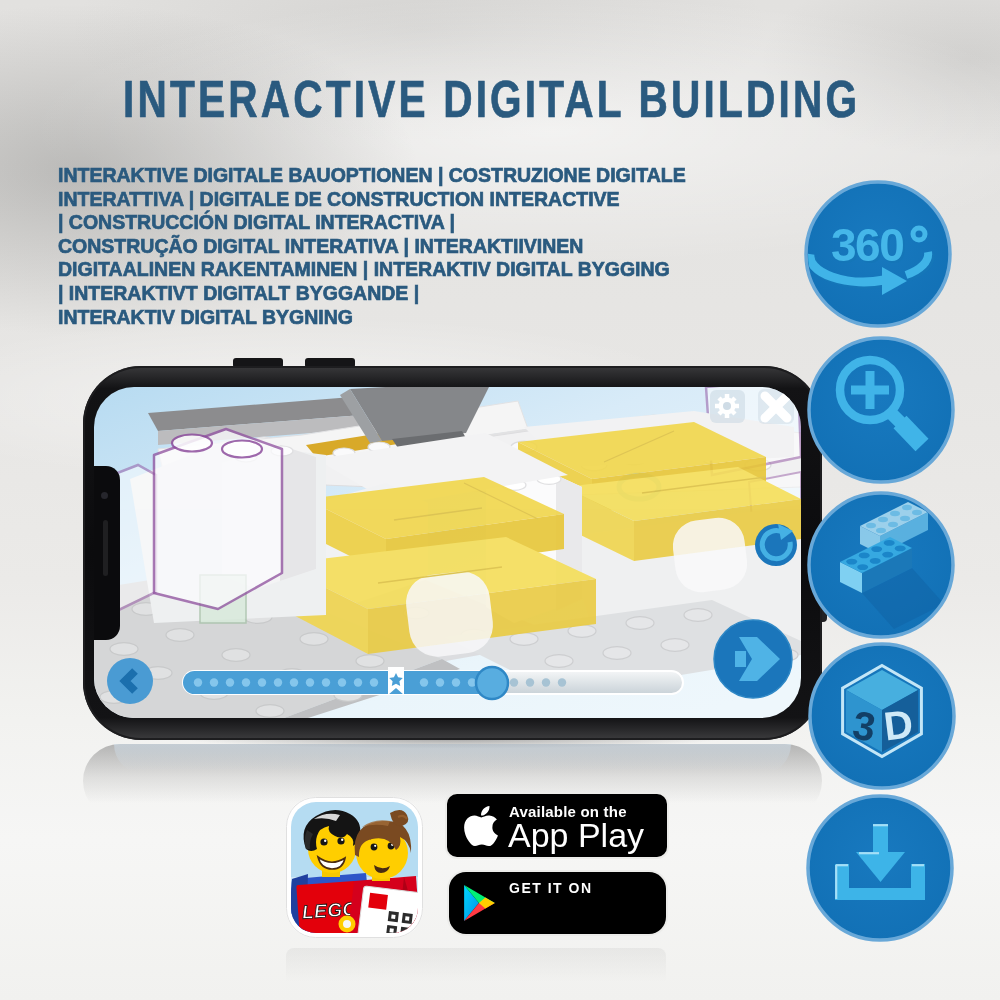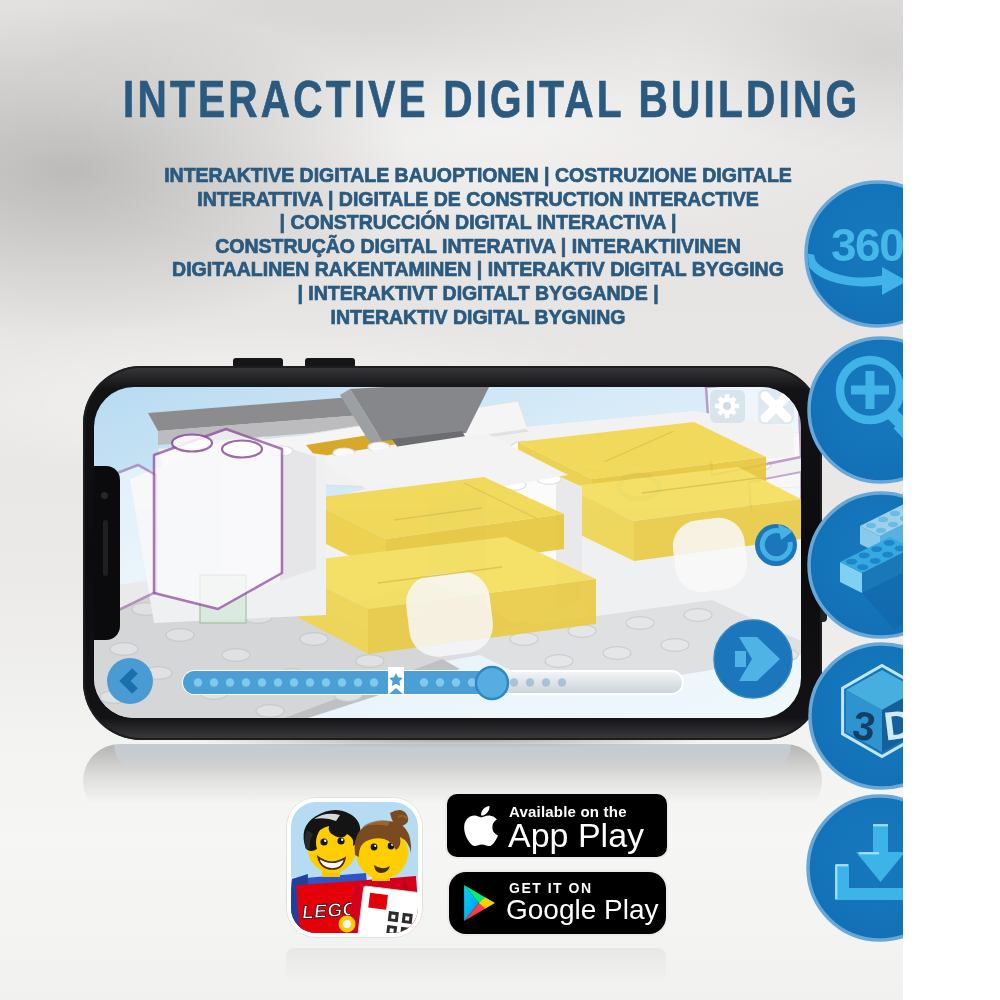--- a/index.html
+++ b/index.html
@@ -1,35 +1,35 @@
 <!DOCTYPE html>
 <html><head>
 <meta charset="utf-8">
 <style>
   html,body{margin:0;padding:0;}
   body{width:1000px;height:1000px;overflow:hidden;font-family:"Liberation Sans",sans-serif;}
-  #page{position:absolute;left:0;top:0;width:903px;height:1000px;overflow:hidden;
+  #page{position:absolute;left:0;top:0;width:1000px;height:1000px;overflow:hidden;
     background:
       radial-gradient(ellipse 470px 230px at 8% 17%, rgba(105,105,103,0.34), rgba(105,105,103,0) 72%),
       radial-gradient(ellipse 700px 180px at 55% 13%, rgba(255,255,255,0.55), rgba(255,255,255,0) 75%),
       radial-gradient(ellipse 500px 160px at 42% 3%, rgba(140,140,138,0.16), rgba(140,140,138,0) 70%),
       radial-gradient(ellipse 300px 140px at 97% 6%, rgba(130,130,128,0.18), rgba(130,130,128,0) 70%),
       radial-gradient(ellipse 600px 120px at 30% 40%, rgba(255,255,255,0.5), rgba(255,255,255,0) 70%),
       linear-gradient(to bottom, #e2e1df 0%, #e7e6e4 38%, #ebeae8 58%, #f2f2f0 72%, #f6f6f5 84%, #f1f1ef 100%);
   }
   .abs{position:absolute;}
   .ttl{color:#2a5a7f;font-weight:bold;white-space:nowrap;-webkit-text-stroke:0.7px #2a5a7f;}
 </style>
 </head>
 <body>
 <div id="page">
 
   <div class="abs ttl" id="title" style="left:123px;top:70px;font-size:51px;letter-spacing:4px;transform-origin:0 0;transform:scaleX(0.796);">INTERACTIVE DIGITAL BUILDING</div>
 
-  <div class="abs ttl" id="subs" style="left:58px;top:164px;width:840px;font-size:19.5px;line-height:23.6px;letter-spacing:0px;text-align:center;white-space:normal;">
+  <div class="abs ttl" id="subs" style="left:58px;top:164px;width:840px;font-size:19.5px;line-height:23.6px;letter-spacing:0px;text-align:left;white-space:normal;">
     INTERAKTIVE DIGITALE BAUOPTIONEN | COSTRUZIONE DIGITALE<br>
     INTERATTIVA | DIGITALE DE CONSTRUCTION INTERACTIVE<br>
     | CONSTRUCCIÓN DIGITAL INTERACTIVA |<br>
     CONSTRUÇÃO DIGITAL INTERATIVA | INTERAKTIIVINEN<br>
     DIGITAALINEN RAKENTAMINEN | INTERAKTIV DIGITAL BYGGING<br>
     | INTERAKTIVT DIGITALT BYGGANDE |<br>
     INTERAKTIV DIGITAL BYGNING
   </div>
 
   <div class="abs" style="left:95px;top:726px;width:715px;height:26px;background:radial-gradient(ellipse 50% 50% at 50% 50%, rgba(40,40,42,0.38), rgba(40,40,42,0) 75%);"></div>
@@ -468,18 +468,17 @@
             <stop offset="0" stop-color="#00d7fe"></stop>
             <stop offset="1" stop-color="#0090e8"></stop>
           </linearGradient>
       </defs>
       <polygon points="0,0 14,17 0,34" fill="url(#gpb)"></polygon>
       <polygon points="0,0 29,17 14,17" fill="#00f076"></polygon>
       <polygon points="0,34 29,17 14,17" fill="#ff3a44"></polygon>
       <polygon points="20,11.8 29,17 20,22.2 14,17" fill="#ffce00"></polygon>
     </svg>
     <div class="abs" style="left:60px;top:8px;color:#fff;font-size:14px;font-weight:bold;letter-spacing:1.5px;white-space:nowrap;">GET IT ON</div>
-    <div class="abs" style="left:57px;top:22px;color:#fff;font-size:28px;letter-spacing:0px;white-space:nowrap;">Google Play</div>
   </div>
 
   <div class="abs" style="left:286px;top:948px;width:380px;height:40px;opacity:0.06;background:linear-gradient(180deg,#333 0%,transparent 85%);border-radius:8px;"></div>
 
 </div>
 
 </body></html>

